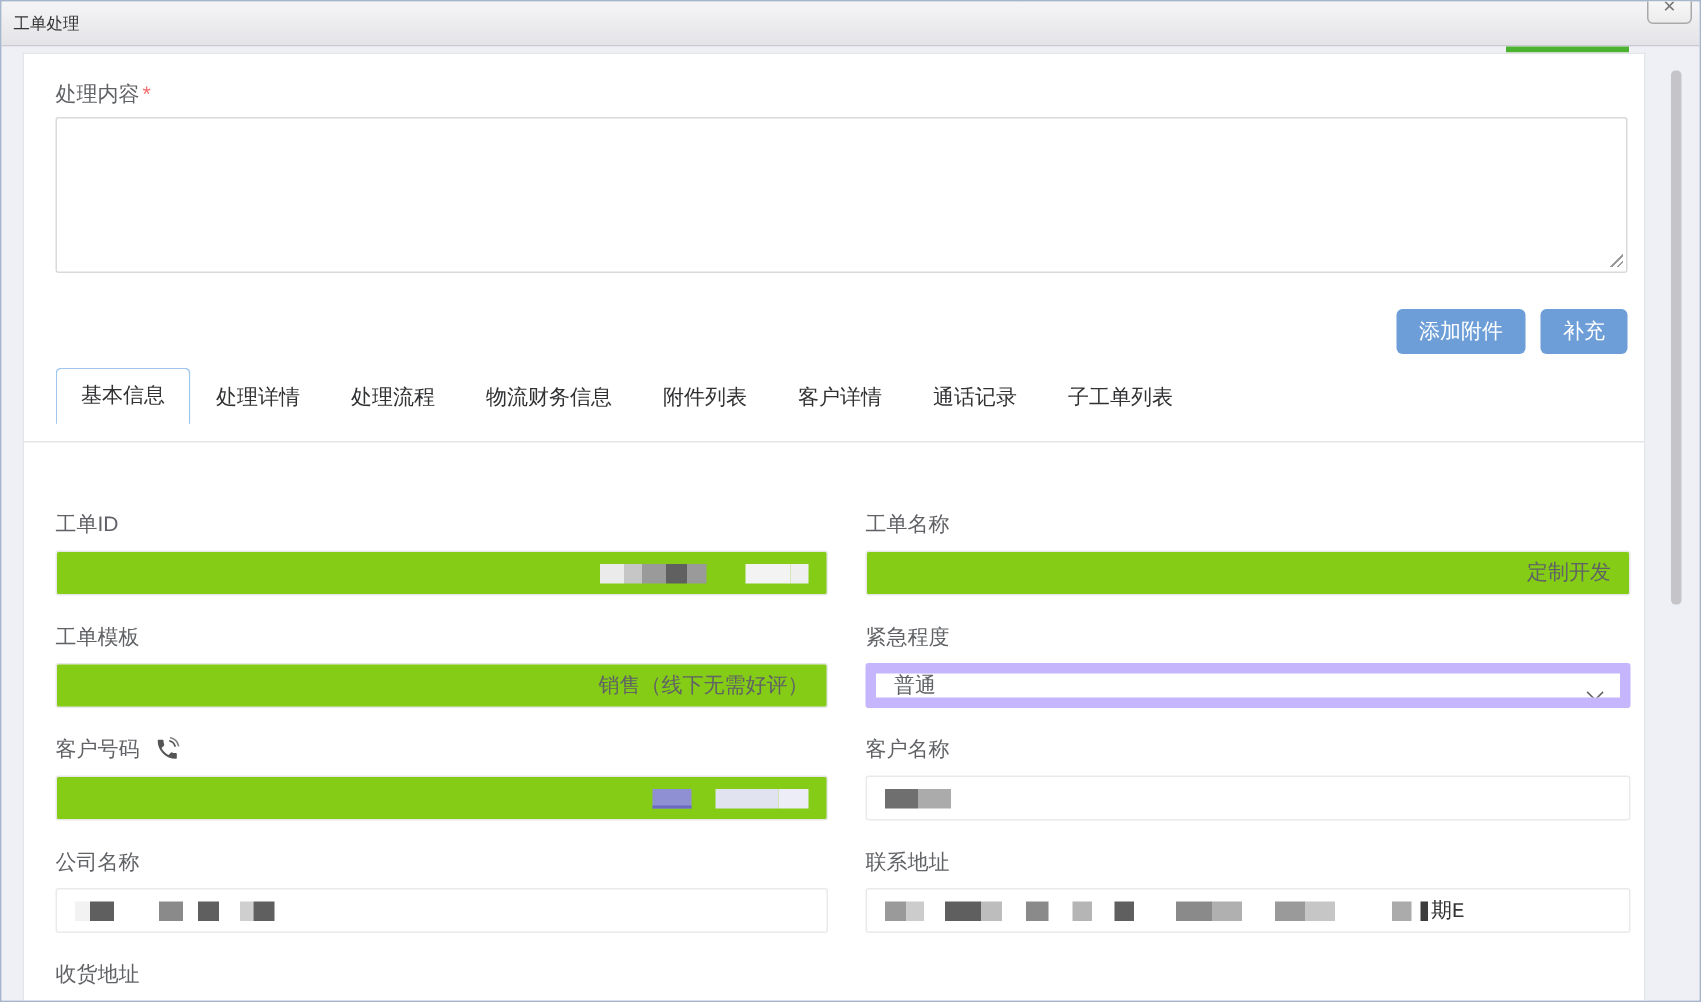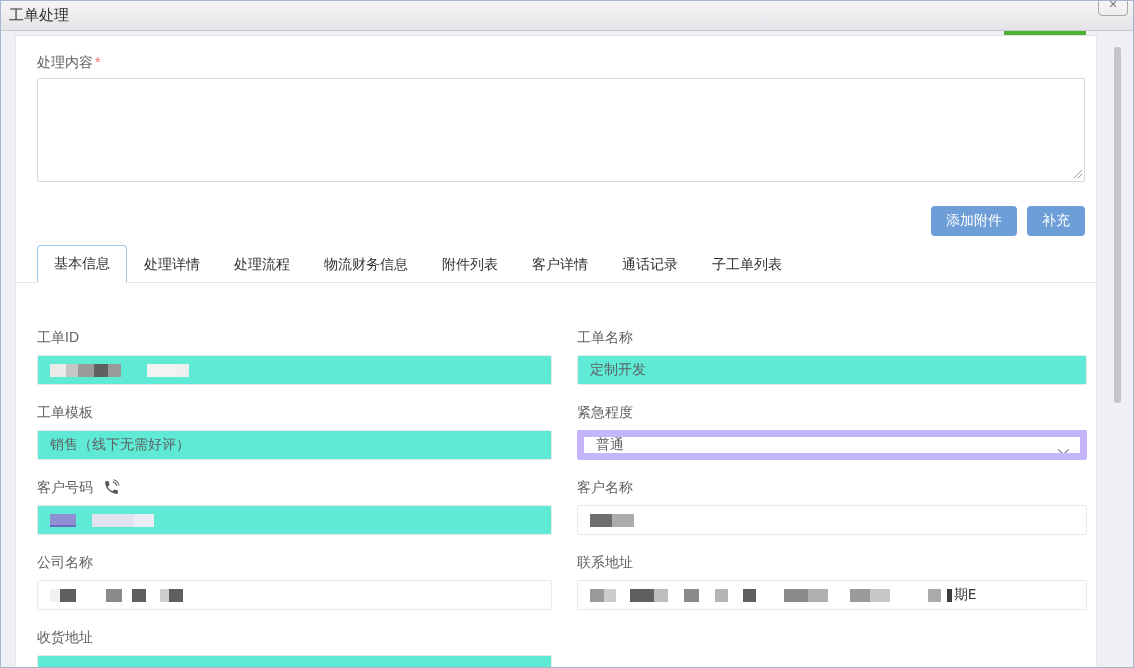--- a/index.html
+++ b/index.html
@@ -10,21 +10,21 @@
     border:1px solid #a6b6cc; overflow:hidden; background:#eef0f5;
   }
 
   
   .titlebar {
     position:relative; height:30px;
     background:linear-gradient(#f5f5f7,#e4e4e8);
     border-bottom:1px solid #c9c9cf;
     display:flex; align-items:center; padding:0 8px;
   }
-  .titlebar .title { font-size:15px; color:#333; }
+  .titlebar .title { font-size:11px; color:#333; }
   .close-btn {
     position:absolute; right:5px; top:-9px; width:30px; height:24px;
     border:1px solid #a9a9a9; border-radius:4px;
     background:linear-gradient(#fdfdfd,#ececec);
     display:flex; align-items:center; justify-content:center;
     font-size:11px; color:#777; cursor:pointer;
   }
 
   
   .bodyarea { position:absolute; top:30px; left:0; right:0; bottom:0; background:#eef0f5; overflow:hidden; }
@@ -58,21 +58,21 @@
   }
 
   .btn-row { margin-top:24px; display:flex; justify-content:flex-end; gap:10px; }
   .blue-btn {
     height:30px; padding:0 15px; background:#6d9ed8; color:#fff;
     font-size:14px; border:none; border-radius:4px; cursor:pointer;
     font-family:inherit;
   }
 
   
-  .tabs-wrap { margin:9px -11px 0 -21px; padding:0 11px 0 21px; border-bottom:1px solid #e3e5e8; }
+  .tabs-wrap { margin:9px -11px 0 -21px; padding:0 11px 12px 21px; border-bottom:1px solid #e3e5e8; }
   .tabs { display:flex; height:37px; align-items:stretch; }
   .tab {
     padding:0 16px; display:flex; align-items:center; font-size:14px;
     color:#303133; cursor:pointer; border:1px solid transparent; border-bottom:none;
     margin-bottom:-1px;
   }
   .tab.active {
     border:1px solid #a0c6ee; border-bottom:1px solid #fff;
     border-radius:4px 4px 0 0; background:#fff;
   }
@@ -85,21 +85,21 @@
   .field {}
   .field-label-row { display:flex; gap:10px; height:20px; margin-bottom:6px; }
   .field-label { font-size:14px; color:#606266; }
   .phone-icon { width:17px; height:17px; display:inline-block; }
 
   .control {
     height:30px; border-radius:2px; padding:0 12px; font-size:14px;
     color:#606266; display:flex; align-items:center; position:relative;
     background:#fff; border:1px solid #e9eaec; overflow:hidden; white-space:nowrap;
   }
-  .control.disabled { background:#5eead4; border:1px solid #e8e8e8; }
+  .control.disabled { background:#84cc16; border:1px solid #e8e8e8;justify-content:flex-end; }
   .control.select { border:7px solid #c4b5fd; cursor:pointer; }
   .chevron {
     position:absolute; right:14px; top:10px; width:8px; height:8px;
     border-right:1.5px solid #606266; border-bottom:1.5px solid #606266;
     transform:rotate(45deg) translateY(-2px);
   }
   .redaction { display:inline-flex; align-items:center; height:100%; }
   .redact { display:inline-block; height:13px; }
   .suffix-text { font-size:14px; color:#333; margin-left:2px;font-family:Liberation Mono, monospace; }
 

